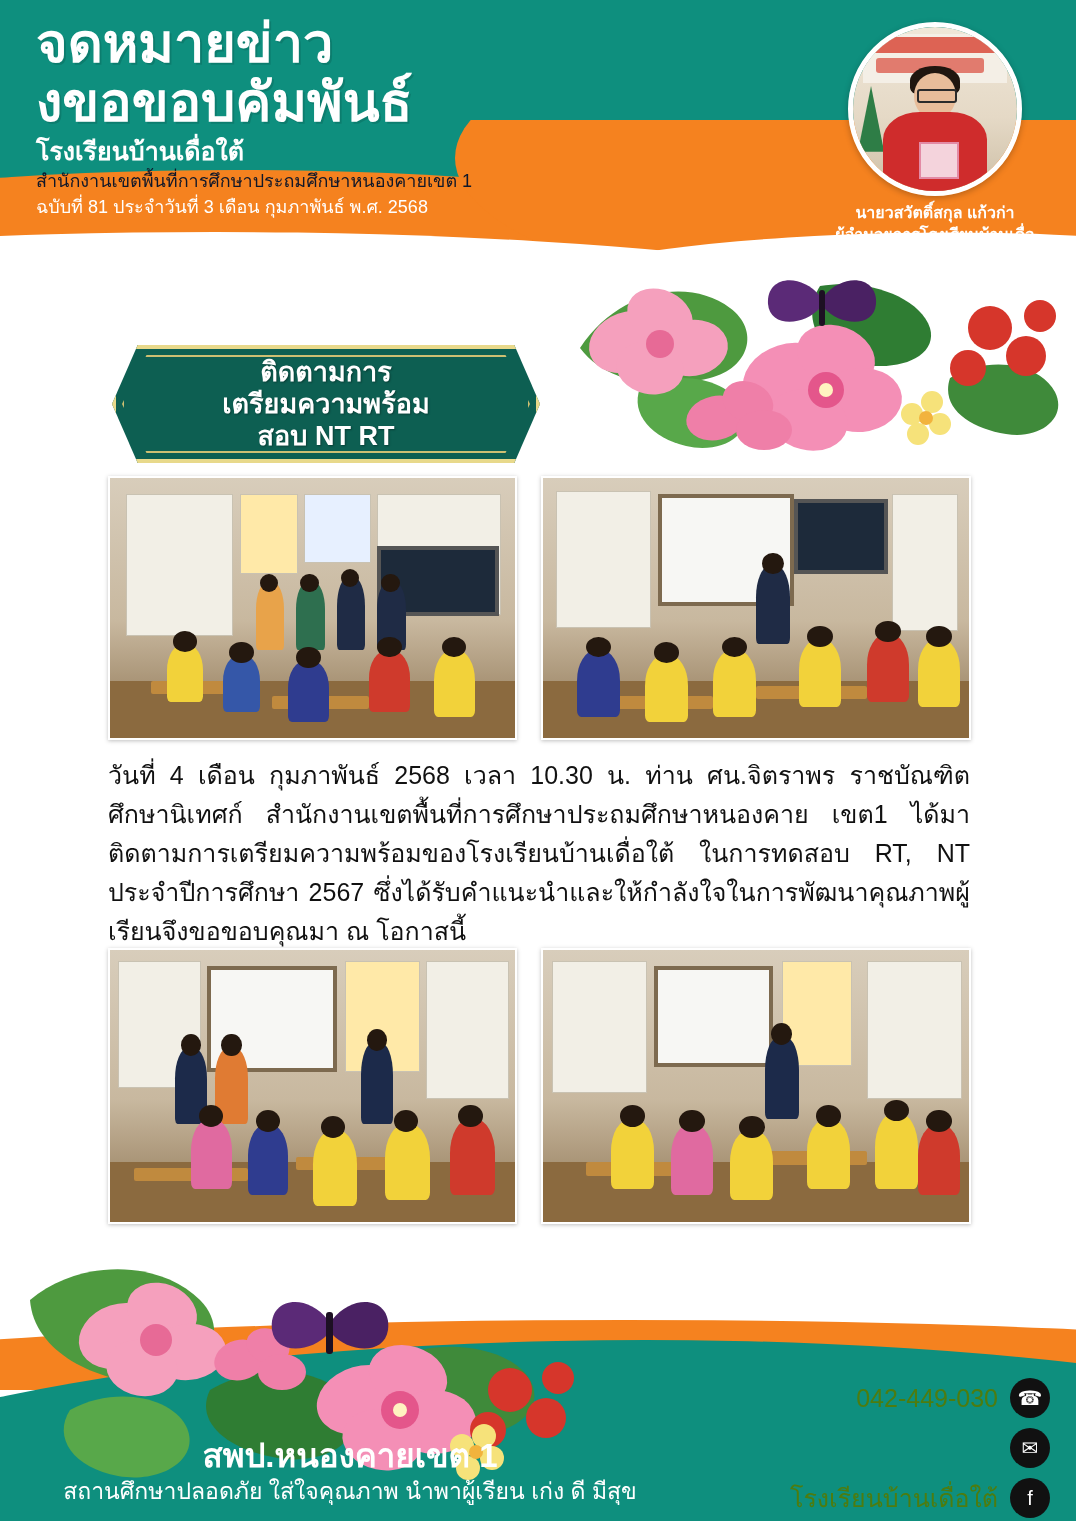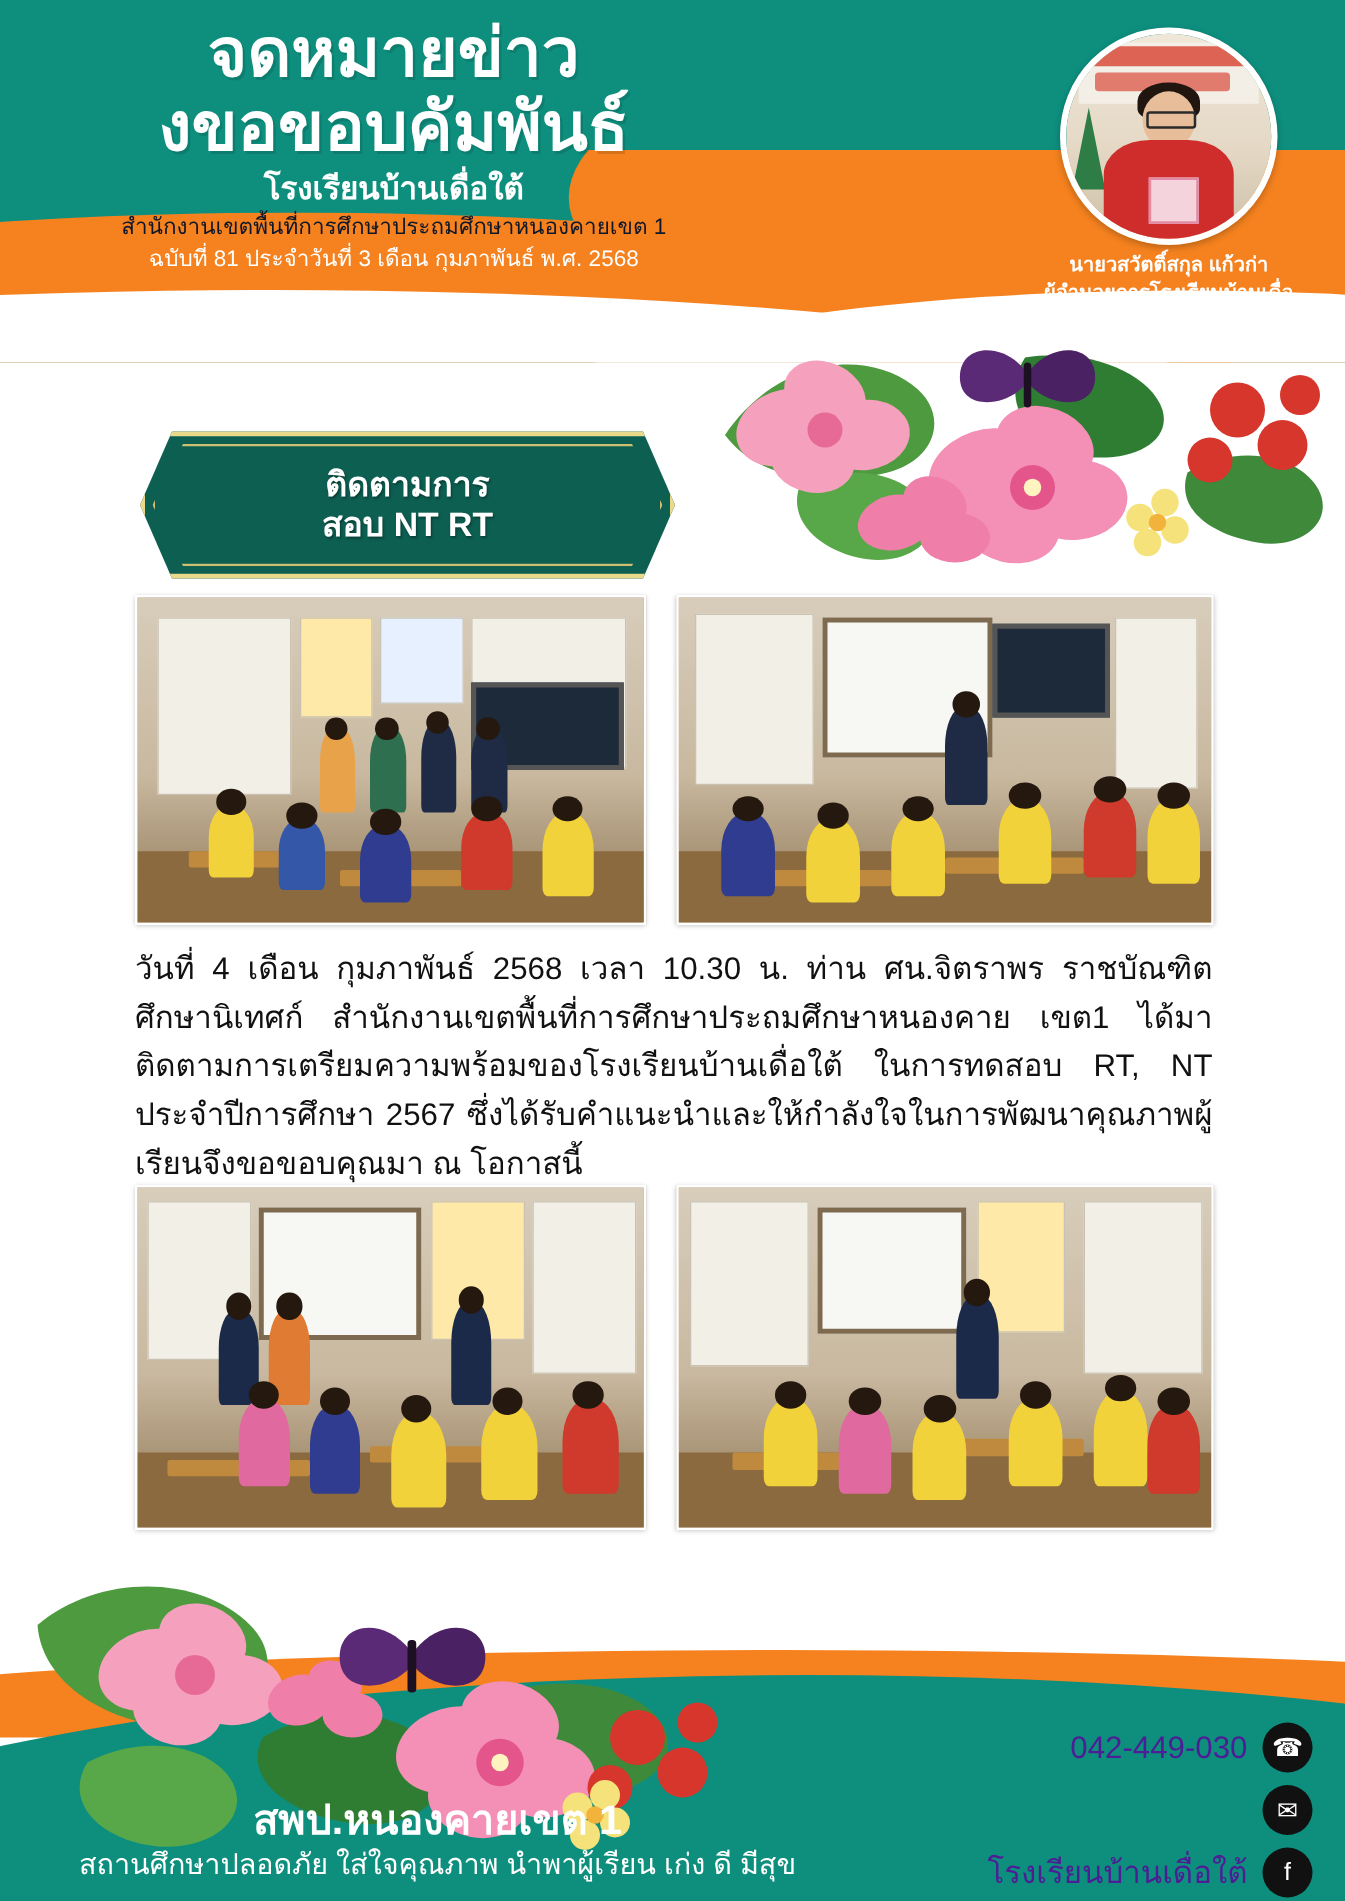--- a/index.html
+++ b/index.html
@@ -30,21 +30,21 @@
     position:absolute;left:0;top:232px;width:1076px;height:120px;
     background:#ffffff;
     clip-path:ellipse(78% 100% at 20% 100%);
   }
   .header-wave-white2{
     position:absolute;left:400px;top:210px;width:760px;height:140px;
     background:#ffffff;
     clip-path:ellipse(72% 84% at 72% 100%);
   }
 
-  .title-block{position:absolute;left:25px;top:14px;width:580px;color:#ffffff;text-align:center;}
+  .title-block{position:absolute;left:36px;top:14px;width:580px;color:#ffffff;}
   .title-line1{
     font-size:54px;font-weight:bold;line-height:58px;color:#ffffff;
     text-shadow:2px 2px 0 rgba(0,0,0,.12);
   }
   .title-line2{
     font-size:54px;font-weight:bold;line-height:60px;color:#ffffff;
     text-shadow:2px 2px 0 rgba(0,0,0,.12);
   }
   .school-name{
     font-size:25px;font-weight:bold;color:#ffffff;margin-top:4px;line-height:30px;
@@ -144,21 +144,21 @@
   }
   .footer-left{
     position:absolute;left:20px;top:1436px;width:660px;text-align:center;color:#ffffff;
   }
   .footer-office{font-size:33px;font-weight:bold;line-height:40px;color:#ffffff;}
   .footer-motto{font-size:23px;line-height:30px;color:#ffffff;}
   .contact{
     position:absolute;right:26px;top:1378px;width:420px;text-align:right;color:#ffffff;
   }
   .contact-row{display:flex;align-items:center;justify-content:flex-end;gap:12px;margin-bottom:10px;}
-  .contact-text{font-size:25px;line-height:30px;color:#4c1d95;}
+  .contact-text{font-size:25px;line-height:30px;color:#4d7c0f;}
   .cicon{
     width:40px;height:40px;border-radius:50%;background:#111111;color:#ffffff;
     display:flex;align-items:center;justify-content:center;font-size:20px;flex:0 0 40px;
   }
 </style>
 </head>
 <body>
 
 <div class="header">
   <div class="header-wave-orange"></div>
@@ -242,20 +242,21 @@
         <rect x="299" y="22" width="6" height="36" rx="3" fill="#1d1023"></rect>
       </g>
     </g>
   </svg>
 </div>
 
 <div class="badge">
   <div class="badge-inner">
     <div class="badge-text">
       <div>ติดตามการ</div>
+      <div>เตรียมความพร้อม</div>
       <div>สอบ NT RT</div>
     </div>
   </div>
 </div>
 
 <div class="photo" style="left:108px;top:476px;width:405px;height:260px;">
   <div class="ph-class">
     <div class="wallchart" style="left:4%;top:6%;width:26%;height:54%;"></div>
     <div class="wallchart" style="left:32%;top:6%;width:14%;height:30%;background:#ffe9a8;"></div>
     <div class="wallchart" style="left:48%;top:6%;width:16%;height:26%;background:#e7f0ff;"></div>

